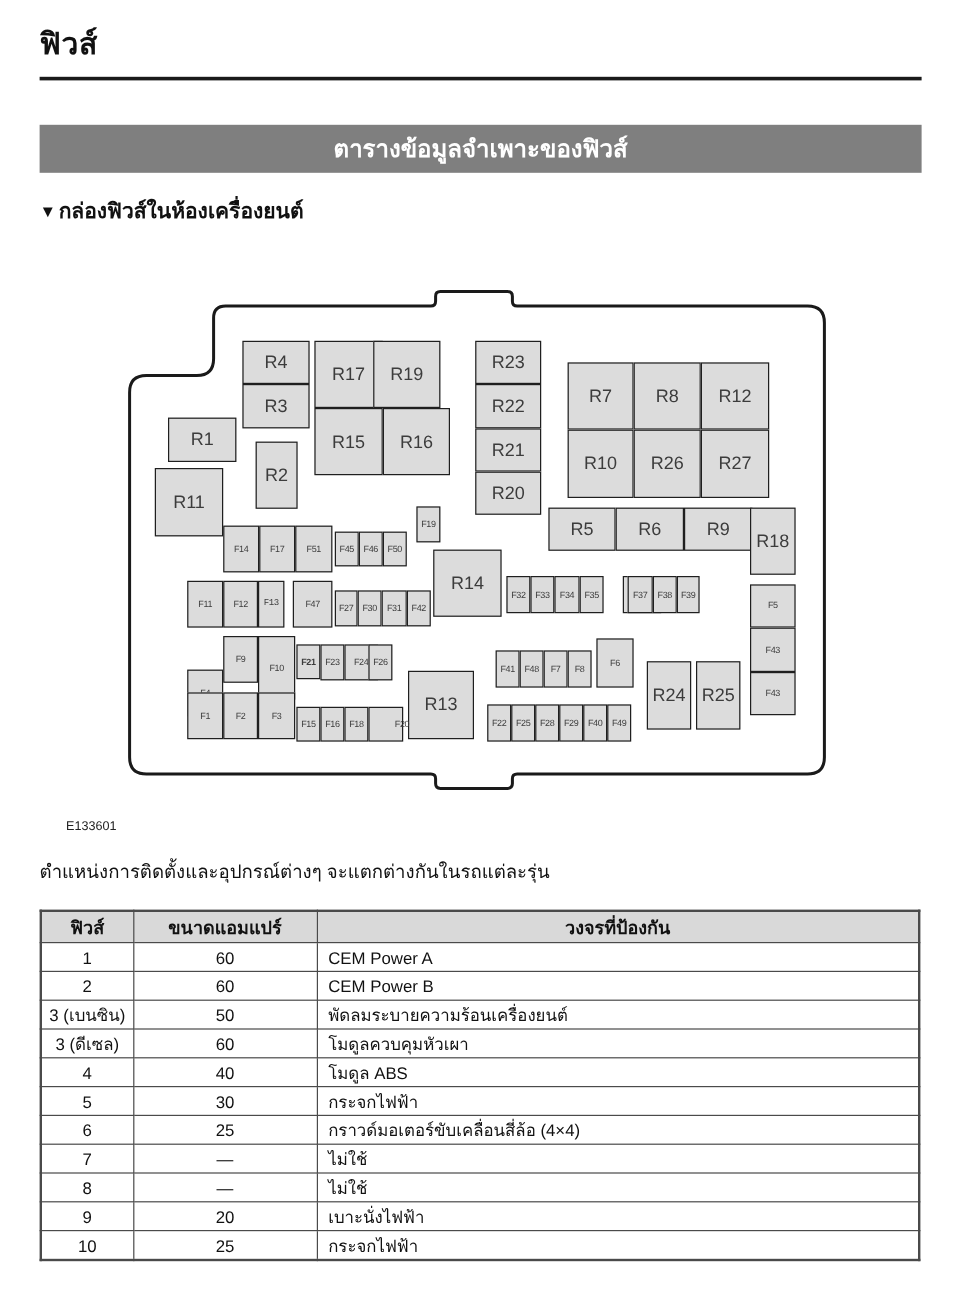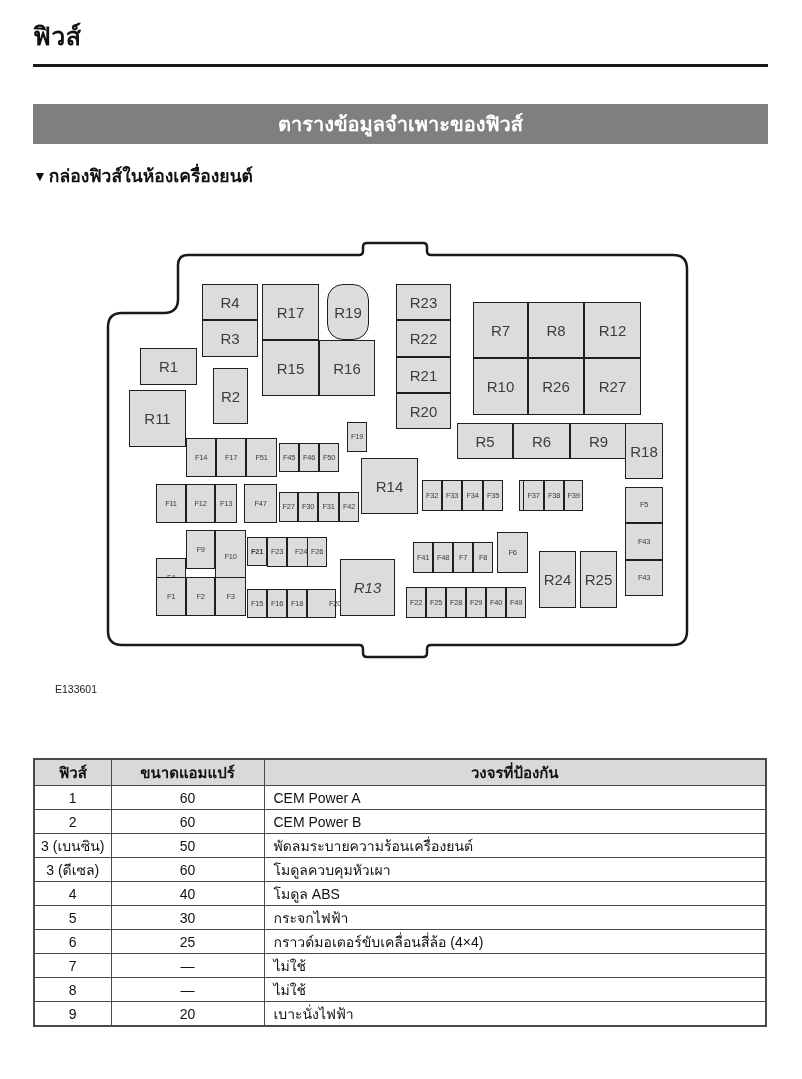--- a/index.html
+++ b/index.html
@@ -65,53 +65,53 @@
     <svg width="590" height="425" viewBox="0 0 590 425">
       <path d="M 85 15 L 256 15 Q 260 15 260 11 L 260 7 Q 260 3 264 3 L 320 3 Q 324 3 324 7 L 324 11 Q 324 15 328 15
                L 570 15 Q 584 15 584 29 L 584 391 Q 584 405 570 405
                L 328 405 Q 324 405 324 409 L 324 413 Q 324 417 320 417 L 264 417 Q 260 417 260 413 L 260 409 Q 260 405 256 405
                L 19 405 Q 5 405 5 391 L 5 87 Q 5 73 19 73 L 61 73 Q 75 73 75 59 L 75 25 Q 75 15 85 15 Z" fill="#ffffff" stroke="#1a1a1a" stroke-width="2.5"></path>
     </svg>
     <div id="boxes">
         <div class="fbox lg" style="left: 99px; top: 44px; width: 56px; height: 36px;">R4</div>
         <div class="fbox lg" style="left: 99px; top: 80px; width: 56px; height: 37px;">R3</div>
         <div class="fbox lg" style="left: 159px; top: 44px; width: 57px; height: 56px;">R17</div>
-        <div class="fbox lg" style="left: 224px; top: 44px; width: 42px; height: 56px; border-radius: 16px;">R19</div>
+        <div class="fbox lg" style="left: 208px; top: 44px; width: 56px; height: 56px;">R19</div>
         <div class="fbox lg" style="left: 159px; top: 100px; width: 57px; height: 56px;">R15</div>
         <div class="fbox lg" style="left: 216px; top: 100px; width: 56px; height: 56px;">R16</div>
         <div class="fbox lg" style="left: 37px; top: 108px; width: 57px; height: 37px;">R1</div>
         <div class="fbox lg" style="left: 110px; top: 128px; width: 35px; height: 56px;">R2</div>
         <div class="fbox lg" style="left: 26px; top: 150px; width: 57px; height: 57px;">R11</div>
         <div class="fbox lg" style="left: 293px; top: 44px; width: 55px; height: 36px;">R23</div>
         <div class="fbox lg" style="left: 293px; top: 80px; width: 55px; height: 37px;">R22</div>
         <div class="fbox lg" style="left: 293px; top: 117px; width: 55px; height: 36px;">R21</div>
         <div class="fbox lg" style="left: 293px; top: 153px; width: 55px; height: 36px;">R20</div>
         <div class="fbox lg" style="left: 370px; top: 62px; width: 55px; height: 56px;">R7</div>
         <div class="fbox lg" style="left: 425px; top: 62px; width: 56px; height: 56px;">R8</div>
         <div class="fbox lg" style="left: 481px; top: 62px; width: 57px; height: 56px;">R12</div>
         <div class="fbox lg" style="left: 370px; top: 118px; width: 55px; height: 57px;">R10</div>
         <div class="fbox lg" style="left: 425px; top: 118px; width: 56px; height: 57px;">R26</div>
         <div class="fbox lg" style="left: 481px; top: 118px; width: 57px; height: 57px;">R27</div>
         <div class="fbox lg" style="left: 354px; top: 183px; width: 56px; height: 36px;">R5</div>
         <div class="fbox lg" style="left: 410px; top: 183px; width: 57px; height: 36px;">R6</div>
         <div class="fbox lg" style="left: 467px; top: 183px; width: 57px; height: 36px;">R9</div>
         <div class="fbox lg" style="left: 522px; top: 183px; width: 38px; height: 56px;">R18</div>
         <div class="fbox lg" style="left: 258px; top: 218px; width: 57px; height: 56px;">R14</div>
-        <div class="fbox lg" style="left: 237px; top: 319px; width: 55px; height: 57px; font-style: italic;">R13</div>
+        <div class="fbox lg" style="left: 237px; top: 319px; width: 55px; height: 57px;">R13</div>
         <div class="fbox lg" style="left: 436px; top: 311px; width: 37px; height: 57px;">R24</div>
         <div class="fbox lg" style="left: 477px; top: 311px; width: 37px; height: 57px;">R25</div>
         <div class="fbox sm" style="left: 83px; top: 198px; width: 30px; height: 39px;">F14</div>
         <div class="fbox sm" style="left: 113px; top: 198px; width: 30px; height: 39px;">F17</div>
         <div class="fbox sm" style="left: 143px; top: 198px; width: 31px; height: 39px;">F51</div>
         <div class="fbox sm" style="left: 176px; top: 203px; width: 20px; height: 29px;">F45</div>
         <div class="fbox sm" style="left: 196px; top: 203px; width: 20px; height: 29px;">F46</div>
         <div class="fbox sm" style="left: 216px; top: 203px; width: 20px; height: 29px;">F50</div>
         <div class="fbox sm" style="left: 53px; top: 244px; width: 30px; height: 39px;">F11</div>
         <div class="fbox sm" style="left: 83px; top: 244px; width: 29px; height: 39px;">F12</div>
-        <div class="fbox sm" style="left: 112px; top: 244px; width: 22px; height: 39px;">F13</div>
+        <div class="fbox sm" style="left: 112px; top: 244px; width: 22px; height: 39px; font-family: Liberation Mono, monospace;">F13</div>
         <div class="fbox sm" style="left: 141px; top: 244px; width: 33px; height: 39px;">F47</div>
         <div class="fbox sm" style="left: 176px; top: 252px; width: 19px; height: 30px;">F27</div>
         <div class="fbox sm" style="left: 195px; top: 252px; width: 20px; height: 30px;">F30</div>
         <div class="fbox sm" style="left: 215px; top: 252px; width: 21px; height: 30px;">F31</div>
         <div class="fbox sm" style="left: 236px; top: 252px; width: 20px; height: 30px;">F42</div>
         <div class="fbox sm" style="left: 53px; top: 290px; width: 30px; height: 39px; margin-top: 28px;">F4</div>
         <div class="fbox sm" style="left: 83px; top: 290px; width: 29px; height: 39px;">F9</div>
         <div class="fbox sm" style="left: 112px; top: 290px; width: 31px; height: 53px;">F10</div>
         <div class="fbox sm" style="left: 144px; top: 297px; width: 20px; height: 29px; font-weight: bold;">F21</div>
         <div class="fbox sm" style="left: 164px; top: 297px; width: 20px; height: 30px;">F23</div>
@@ -144,20 +144,21 @@
         <div class="fbox sm" style="left: 363px; top: 347px; width: 20px; height: 31px;">F29</div>
         <div class="fbox sm" style="left: 383px; top: 347px; width: 20px; height: 31px;">F40</div>
         <div class="fbox sm" style="left: 403px; top: 347px; width: 20px; height: 31px;">F49</div>
         <div class="fbox sm" style="left: 522px; top: 247px; width: 38px; height: 36px;">F5</div>
         <div class="fbox sm" style="left: 522px; top: 283px; width: 38px; height: 37px;">F43</div>
         <div class="fbox sm" style="left: 522px; top: 320px; width: 38px; height: 36px;">F43</div>
       </div>
   </div>
 
   <div class="caption">E133601</div>
+  <div class="note">ตำแหน่งการติดตั้งและอุปกรณ์ต่างๆ จะแตกต่างกันในรถแต่ละรุ่น</div>
 
   <table class="spec">
     <colgroup>
         <col style="width:77px">
         <col style="width:153px">
         <col>
       </colgroup>
     <thead>
         <tr id="thead-row">
           <th>ฟิวส์</th>
@@ -209,16 +210,21 @@
         <tr>
           <td class="c">8</td>
           <td class="c">—</td>
           <td class="l">ไม่ใช้</td>
         </tr>
         <tr>
           <td class="c">9</td>
           <td class="c">20</td>
           <td class="l">เบาะนั่งไฟฟ้า</td>
         </tr>
+        <tr>
+          <td class="c">10</td>
+          <td class="c">25</td>
+          <td class="l">กระจกไฟฟ้า</td>
+        </tr>
       </tbody>
   </table>
 
 </div>
 
 </body></html>

